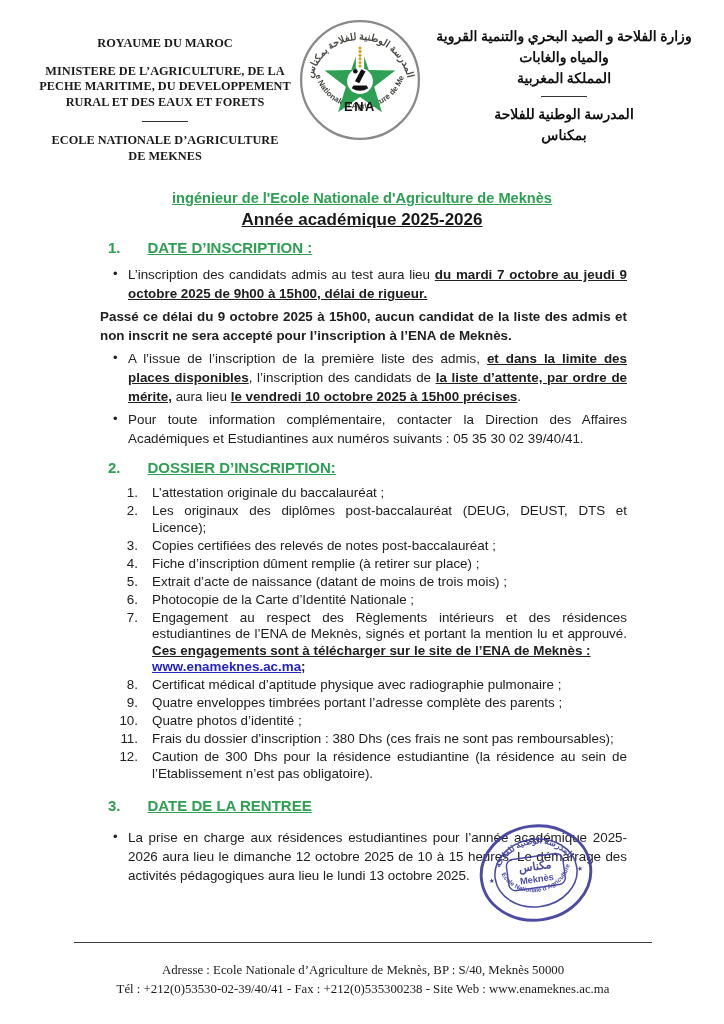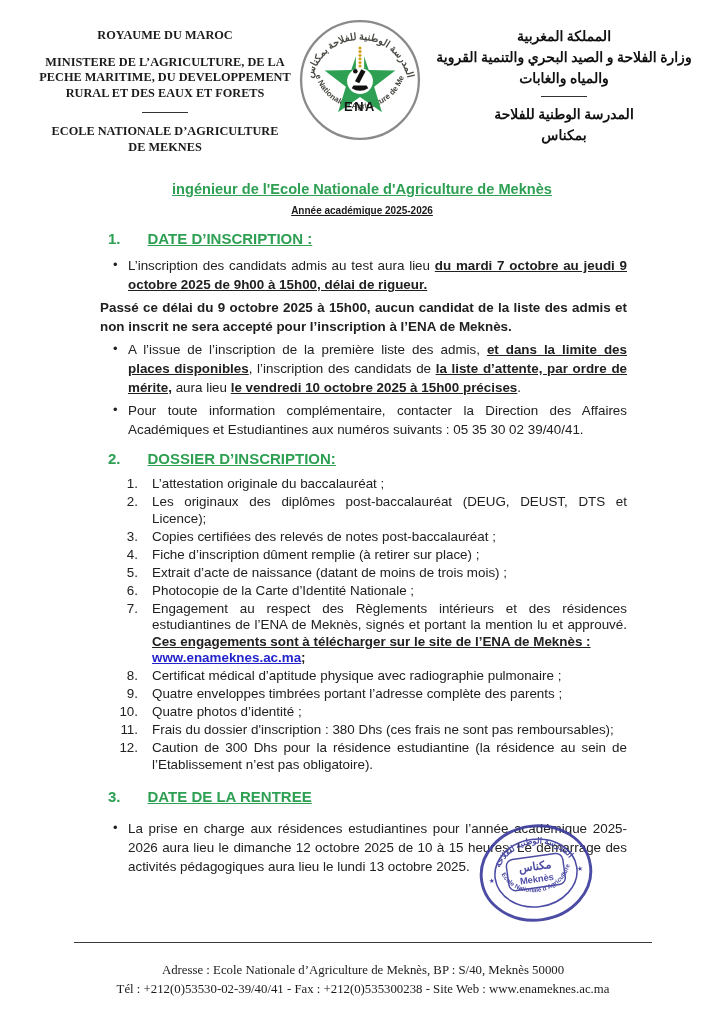--- a/index.html
+++ b/index.html
@@ -4,34 +4,34 @@
 <style>
   html,body{margin:0;padding:0;background:#e8e8e8;}
   .page{position:relative;width:724px;height:1024px;background:#ffffff;overflow:hidden;
         font-family:"Liberation Sans",sans-serif;color:#212121;}
 
   
   .letterhead{display:flex;align-items:flex-start;padding:16px 22px 0 36px;}
   .hdr-left{width:258px;flex:none;text-align:center;
             font-family:"Liberation Serif",serif;font-weight:bold;
             font-size:12.3px;line-height:15.5px;color:#1b1b1b;padding-top:8px;}
-  .hdr-left .blk{margin:4px auto 11px;}
+  .hdr-left .blk{margin:12px auto 11px;}
   .hdr-left .school{max-width:232px;margin:0 auto;}
   .hdr-rule{width:46px;border-top:1.5px solid #333;margin:11px auto 11px;}
   .hdr-logo{width:132px;flex:none;display:flex;justify-content:center;padding-top:2px;}
   .hdr-right{flex:1;text-align:center;direction:rtl;
              font-family:"Liberation Serif",serif;font-weight:bold;
              font-size:14px;line-height:21px;color:#111;padding-top:10px;}
   .hdr-right .hdr-rule{margin:7px auto 7px;}
 
   
   .doc-title{margin:24px 55px 0;text-align:center;font-weight:bold;
              font-size:14.6px;line-height:21px;}
   .t-green{color:#2EA053;text-decoration:underline;}
-  .t-black{color:#1a1a1a;text-decoration:underline;font-size:10px;}
+  .t-black{color:#1a1a1a;text-decoration:underline;font-size:17px;}
   .sup{vertical-align:super;font-size:0.6em;}
 
   
   .doc-body{margin:8px 97px 0 100px;font-size:13.4px;line-height:19px;text-align:justify;}
   .sec-heading{color:#2EA053;font-weight:bold;font-size:15px;line-height:20px;
                margin:10px 0 7px;text-align:left;}
   .sec-heading .hnum{margin-left:8px;margin-right:9px;}
   .sec-heading .hlabel{text-decoration:underline;margin-left:18px;}
   .sh0{margin-top:6px;}
   .sh2{margin-top:14px;margin-bottom:12px;}
@@ -94,22 +94,22 @@
         <g fill="#111">
           <rect x="57.2" y="50" width="4.6" height="13" transform="rotate(28 60 58)"></rect>
           <circle cx="55.5" cy="51.5" r="2.2"></circle>
           <path d="M52 68 q8 5 16 0 l-1.6 -2.6 h-12.8 z"></path>
         </g>
         <text x="60" y="90" text-anchor="middle" font-size="12.5" font-weight="bold" fill="#141414" letter-spacing="1.5" font-family="Liberation Sans,sans-serif">ENA</text>
       </svg>
     </div>
 
     <div class="hdr-right">
+      <div>وزارة الفلاحة و الصيد البحري والتنمية القروية والمياه والغابات</div>
       <div>المملكة المغربية</div>
-      <div>وزارة الفلاحة و الصيد البحري والتنمية القروية والمياه والغابات</div>
       <div class="hdr-rule"></div>
       <div>المدرسة الوطنية  للفلاحة</div>
       <div>بمكناس</div>
     </div>
   </div>
 
   <div class="doc-title">
     <div class="t-green">ingénieur de l'Ecole Nationale d'Agriculture de Meknès</div>
     <div class="t-black">Année académique 2025-2026</div>
   </div>

